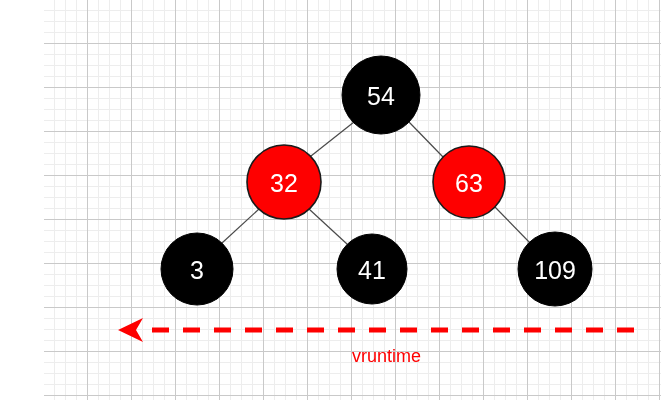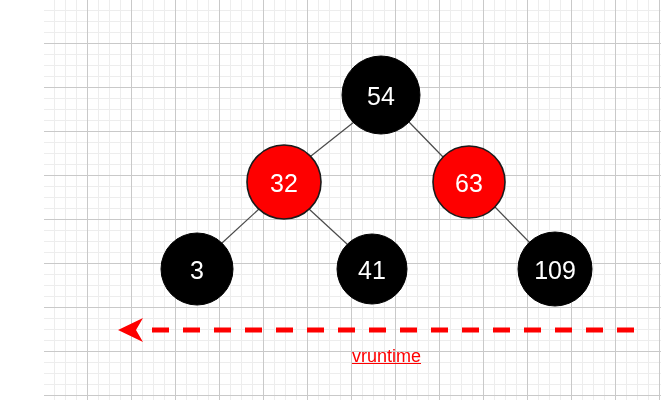--- a/index.html
+++ b/index.html
@@ -120,15 +120,15 @@
       <text class="node-text" x="511" y="270">109</text>
     </g>
 
     <g>
       <line class="vruntime-dash" x1="590" y1="330" x2="99" y2="330"></line>
       <path class="vruntime-head" d="M 74 330 L 99 318 L 92 330 L 99 342 Z"></path>
     </g>
 
   </svg>
 
-  <div class="vruntime-label" style="left:308px; top:346px;text-decoration:underline;">vruntime</div>
+  <div class="vruntime-label" style="left:308px; top:346px;">vruntime</div>
 
 </div>
 
 </body></html>

